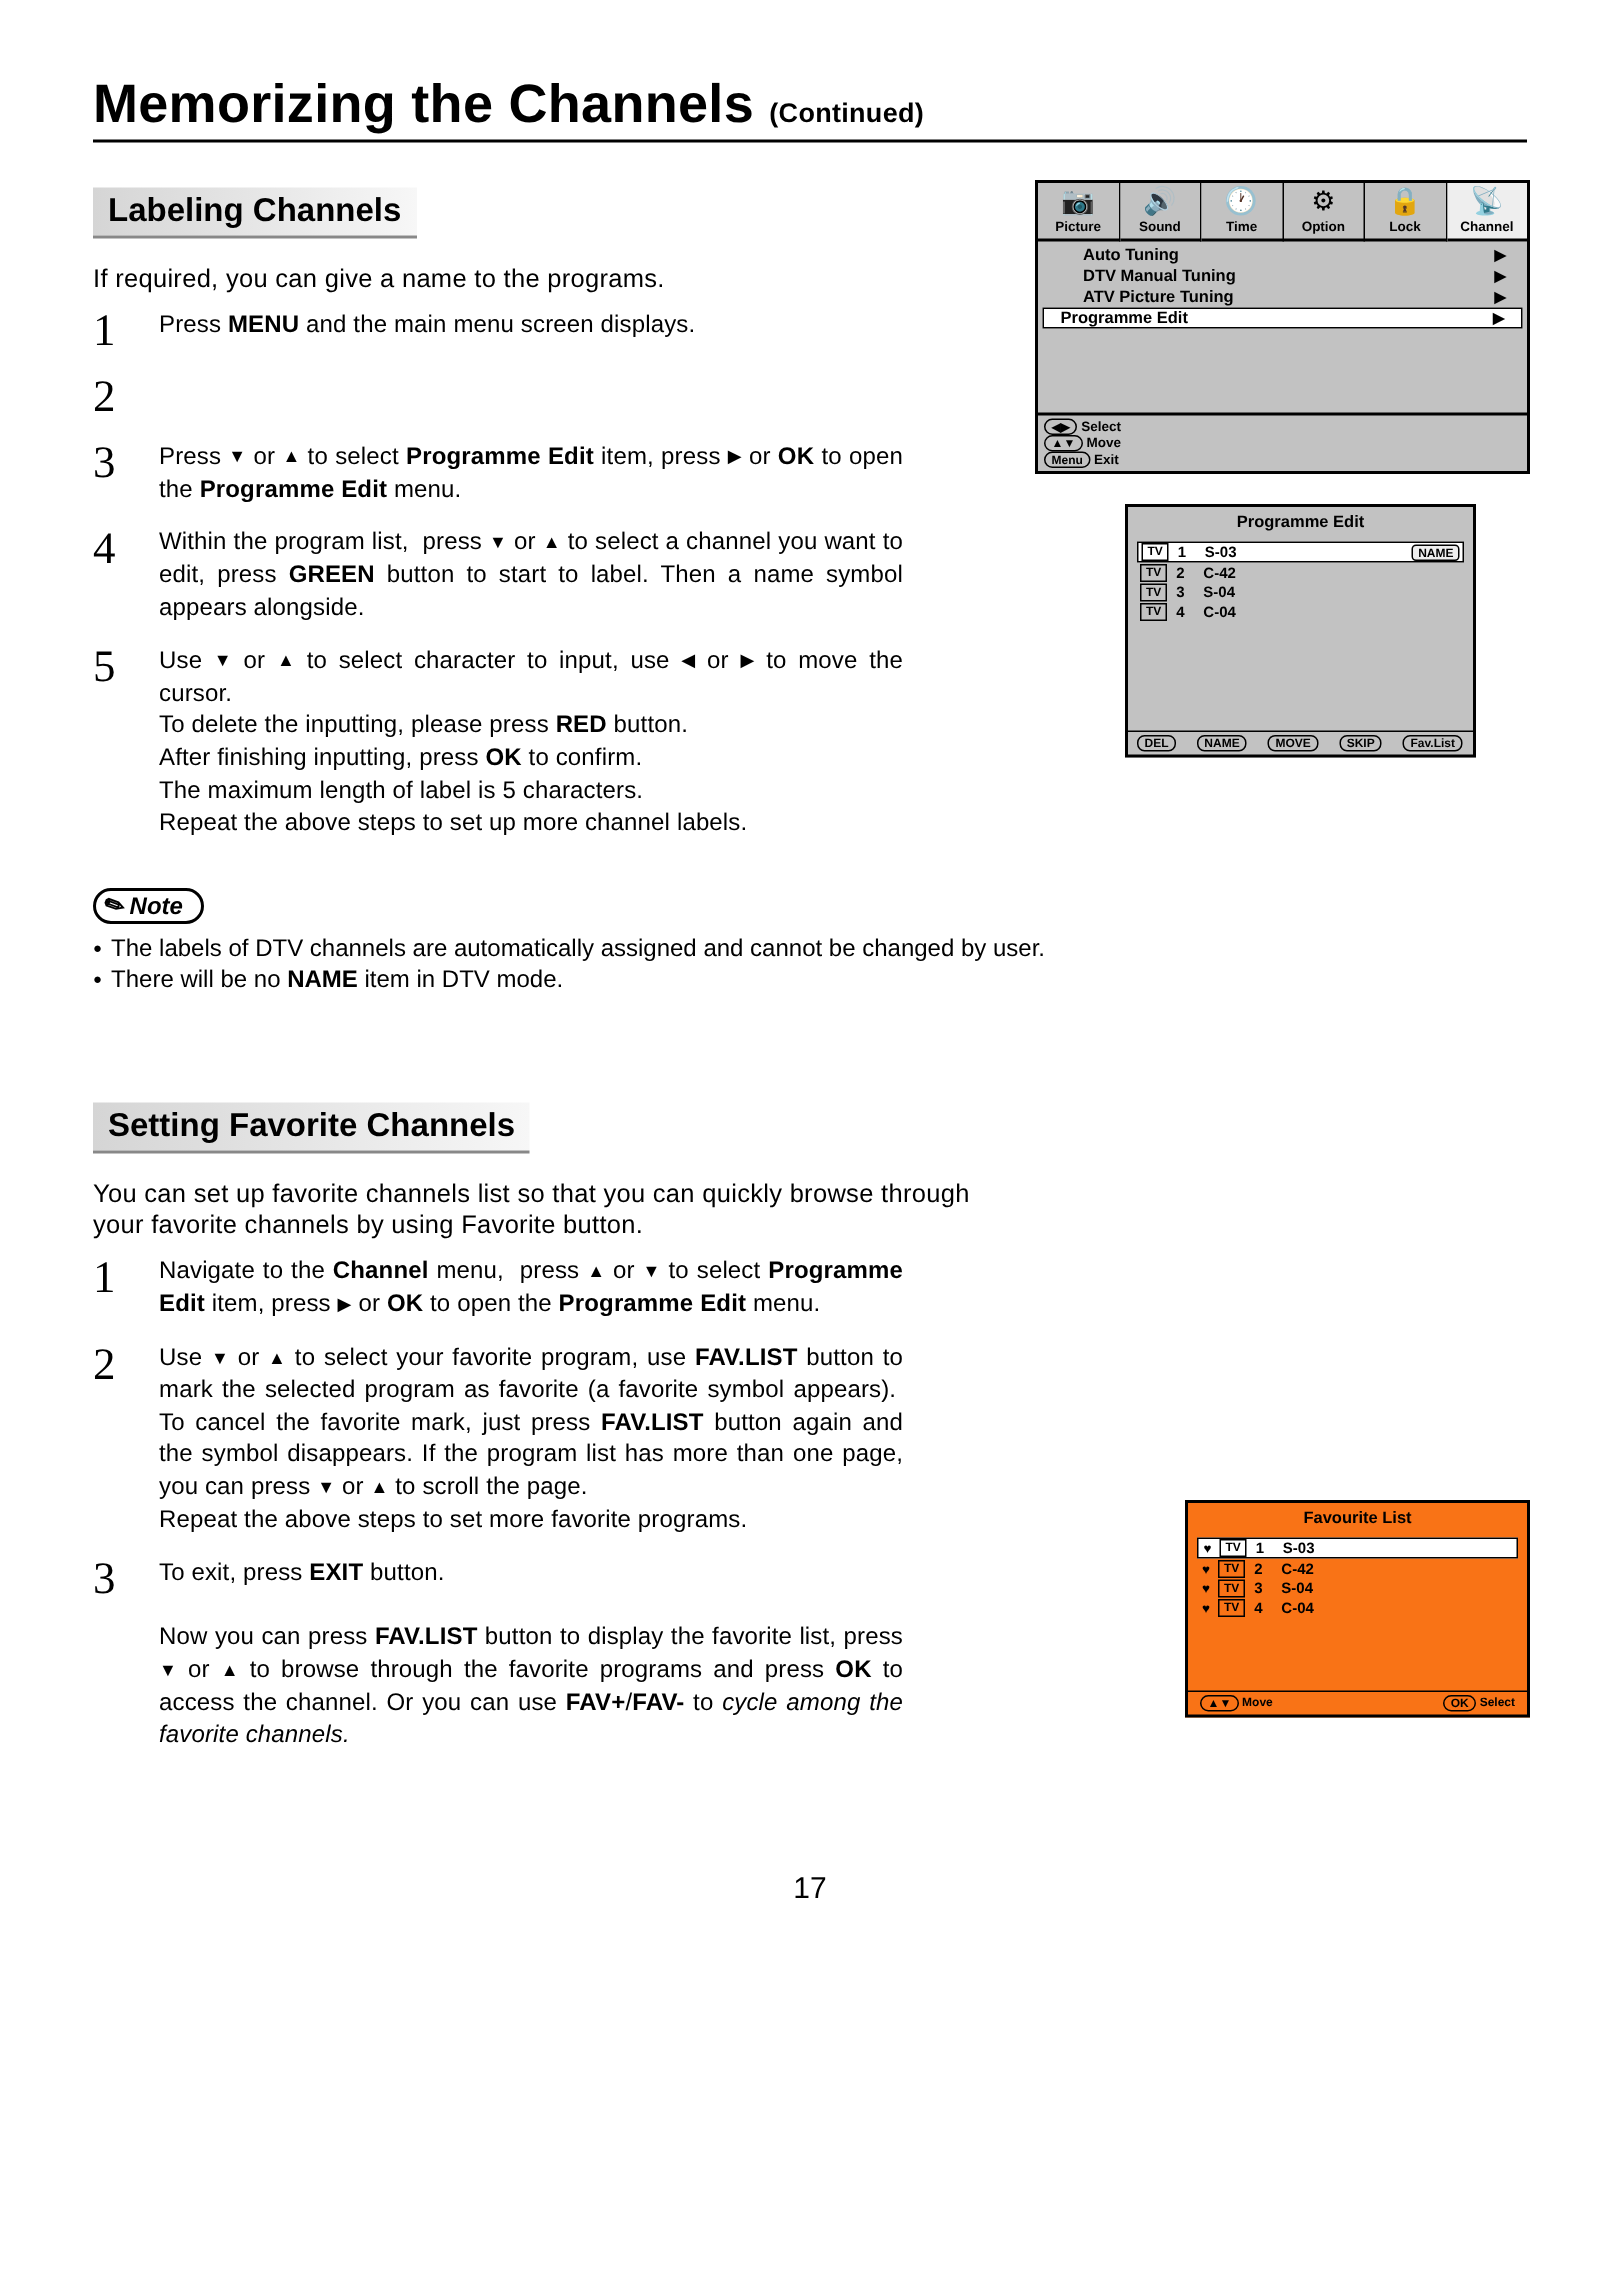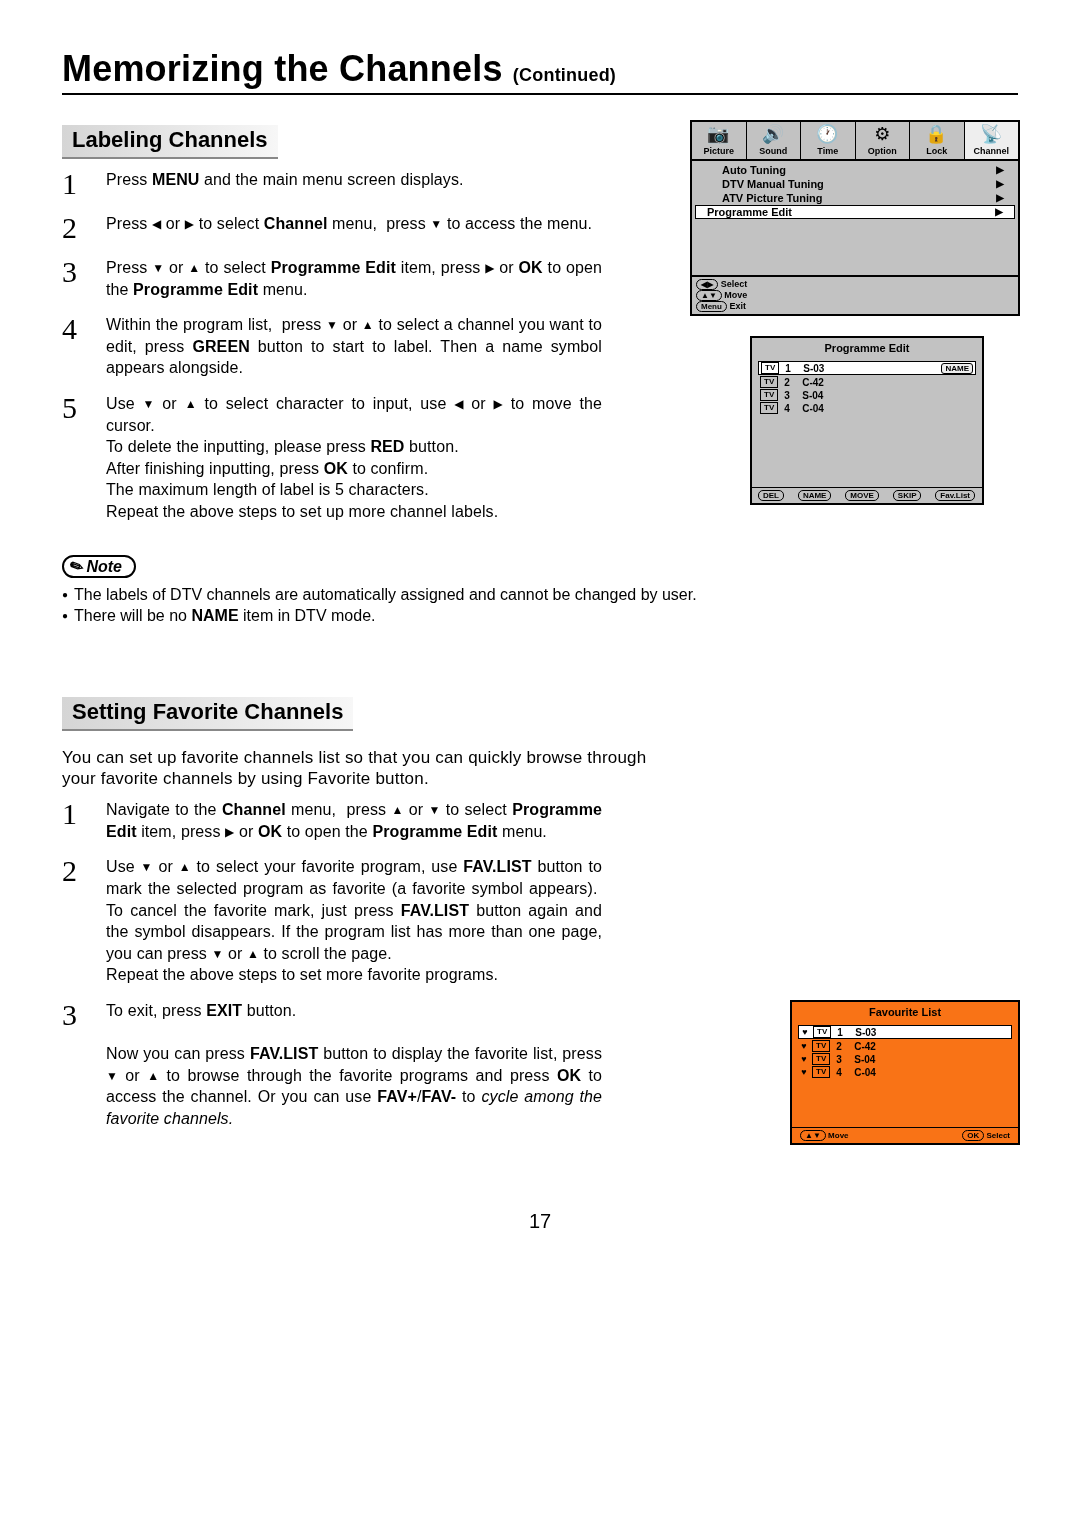--- a/index.html
+++ b/index.html
@@ -281,29 +281,29 @@
 
 <div class="page">
 
   <div class="page-title">
     <span>Memorizing the Channels</span>
     <span class="cont">(Continued)</span>
   </div>
 
   
   <div class="section-heading">Labeling Channels</div>
+  <p class="intro">If required, you can give a name to the programs.</p>
 
   <ol class="steps" id="labeling-steps">
       <li>
         <div class="step-num">1</div>
         <div class="step-body">Press <b>MENU</b> and the main menu screen displays.</div>
       </li>
       <li>
         <div class="step-num">2</div>
-        <div class="step-body">Press <span class="arrow">◀</span> or <span class="arrow">▶</span> to select <b>Channel</b> menu,&nbsp; press <span class="arrow">▼</span> to access the menu.</div>
       </li>
       <li>
         <div class="step-num">3</div>
         <div class="step-body">Press <span class="arrow">▼</span> or <span class="arrow">▲</span> to select <b>Programme Edit</b> item, press <span class="arrow">▶</span> or <b>OK</b> to open the <b>Programme Edit</b> menu.</div>
       </li>
       <li>
         <div class="step-num">4</div>
         <div class="step-body">Within the program list,&nbsp; press <span class="arrow">▼</span> or <span class="arrow">▲</span> to select a channel you want to edit, press <b>GREEN</b> button to start to label. Then a name symbol appears alongside.</div>
       </li>
       <li>

